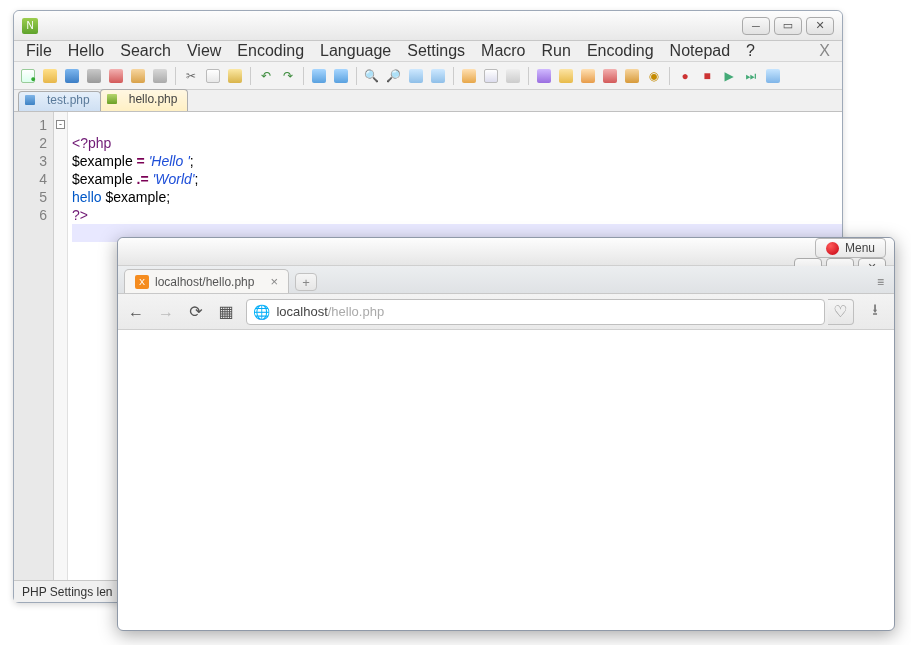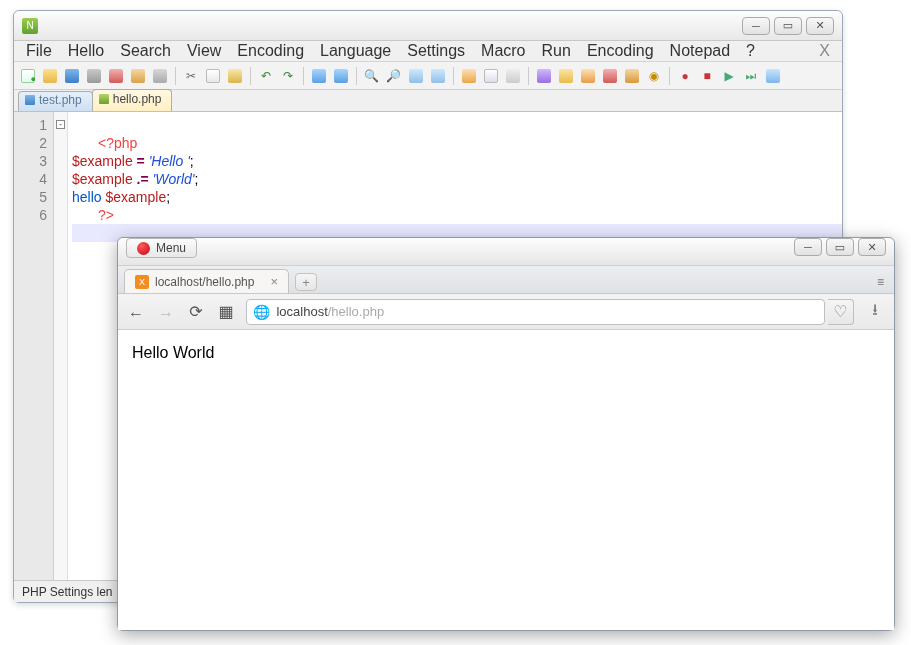--- a/index.html
+++ b/index.html
@@ -75,21 +75,21 @@
   .npp-tabstrip {
     height:22px;
     background:#f0f0f0;
     border-bottom:1px solid #c0c0c0;
     display:flex;align-items:flex-end;
     padding-left:4px;
     gap:0;
     font-size:12px;
   }
   .ftab {
-    display:flex;align-items:center;gap:4px;
+    display:flex;align-items:center;gap:12px;
     height:20px;
     padding:0 10px 4px 6px;
     border:1px solid #adadad;
     border-bottom:none;
     background:linear-gradient(#fdfdfd,#ececec);
     border-top-left-radius:4px;border-top-right-radius:4px;
     margin-right:-1px;
     color:#444;
     position:relative;
   }
@@ -114,22 +114,22 @@
   .foldcol .fold {
     width:9px;height:9px;margin:4px auto 0;
     border:1px solid #888;background:#fff;
     font-size:9px;line-height:7px;color:#555;
   }
   .code {
     flex:1;font-family:Consolas,monospace;font-size:14px;
     padding:4px 0 0 4px;line-height:18px;white-space:pre;
     color:#000;
   }
-  .k-tag{color:#ef4444;margin-left:26px;}
-  .k-var{color:#b91c1c;}
+  .k-tag{color:#701a75;}
+  .k-var{color:#000000;}
   .k-op{color:#7a0055;font-weight:bold;}
   .k-str{color:#1d4ed8;font-style:italic;}
   .k-kw{color:#0057c7;}
   .curLine { background:#e8e8ff; display:block; }
   .npp-status {
     height:22px;background:#f0f0f0;border-top:1px solid #c8c8c8;
     font-size:12px;color:#333;display:flex;align-items:center;padding:0 8px;
   }
 
   
@@ -140,21 +140,21 @@
     border:1px solid #8f99a8;
     border-radius:6px;
     background:#fff;
     box-shadow:0 4px 18px rgba(0,0,0,.35);
     display:flex;flex-direction:column;
   }
   .opera-titlebar {
     height:28px;background:linear-gradient(#fdfdfd,#e6e6e6);
     border-bottom:1px solid #cfcfcf;
     border-top-left-radius:6px;border-top-right-radius:6px;
-    display:flex;align-items:flex-start;padding:0 8px;
+    display:flex;align-items:flex-end;padding:0 8px;flex-direction:column;
   }
   .opera-menubtn {
     display:flex;align-items:center;gap:6px;
     border:1px solid #b7b7b7;border-radius:4px;
     background:linear-gradient(#fcfcfc,#e8e8e8);
     padding:2px 10px;font-size:12px;color:#444;
   }
   .opera-logo {
     width:13px;height:13px;border-radius:50%;
     background:radial-gradient(circle at 35% 30%,#ff5a5a,#c40010);
@@ -388,16 +388,13 @@
     <div class="navbtn">⟳</div>
     <div class="navbtn">▦</div>
     <div class="addrbar">
       <span class="globe">🌐</span>
       <span><span>localhost</span><span class="dim">/hello.php</span></span>
     </div>
     <div class="heart">♡</div>
     <div class="dlbtn">⭳</div>
   </div>
 
-  <div class="opera-page">
-    <span>Hello World</span>
-  </div>
 </div>
 
 </body></html>

